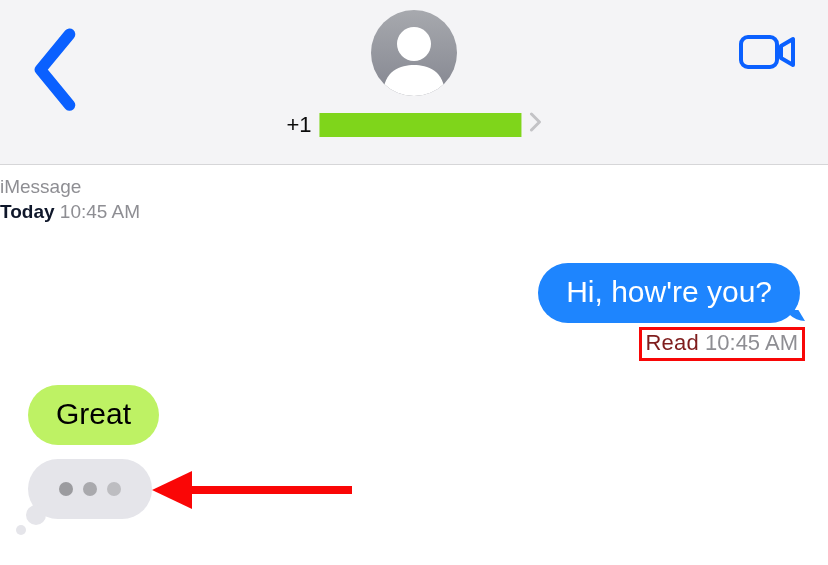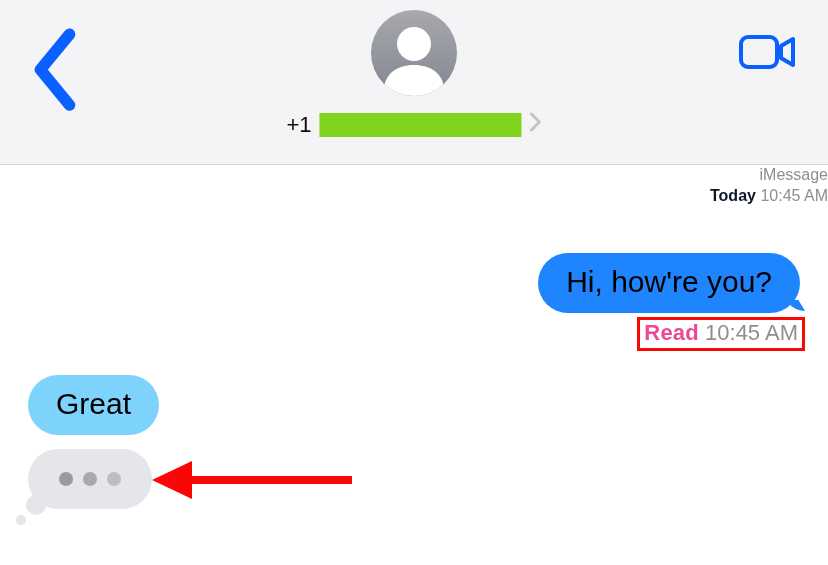--- a/index.html
+++ b/index.html
@@ -70,36 +70,37 @@
     }
     .contact-chevron { color: #c3c3c6; }
 
     
     .thread {
       position: relative;
       width: 100%;
       height: calc(565px - 165px);
     }
     .timestamp {
-      text-align: right;
-      font-size: 16px;
+      text-align: left;
+      margin-top: 10px;
+      font-size: 19px;
       line-height: 1.3;
     }
     .timestamp .svc { color: #8e8e93; }
     .timestamp .day { color: #0f172a; font-weight: 600; }
     .timestamp .time { color: #8e8e93; }
 
     .sent {
       position: absolute;
       top: 88px;
       right: 28px;
     }
     .sent-bubble {
       background: #1e85fe;
-      color: #000000;
+      color: #ffffff;
       font-size: 30px;
       padding: 12px 28px 14px;
       border-radius: 36px;
       position: relative;
     }
     .sent-bubble::after {
       content: "";
       position: absolute;
       right: -5px;
       bottom: 2px;
@@ -111,30 +112,30 @@
     }
 
     .receipt-box {
       position: absolute;
       top: 152px;
       right: 23px;
       border: 3px solid #f80707;
       padding: 0 4px 2px;
       font-size: 22px;
     }
-    .receipt-box .label { color: #ec4899; font-weight: 700; letter-spacing: .2px; }
+    .receipt-box .label { color: #7f1d1d; font-weight: 400; letter-spacing: .2px; }
     .receipt-box .rt { color: #8e8e93; }
 
     .recv {
       position: absolute;
       top: 210px;
       left: 28px;
     }
     .recv-bubble {
-      background: #7dd3fc;
+      background: #bef264;
       color: #000000;
       font-size: 30px;
       padding: 12px 28px 14px;
       border-radius: 36px;
     }
 
     .typing {
       position: absolute;
       top: 284px;
       left: 28px;

